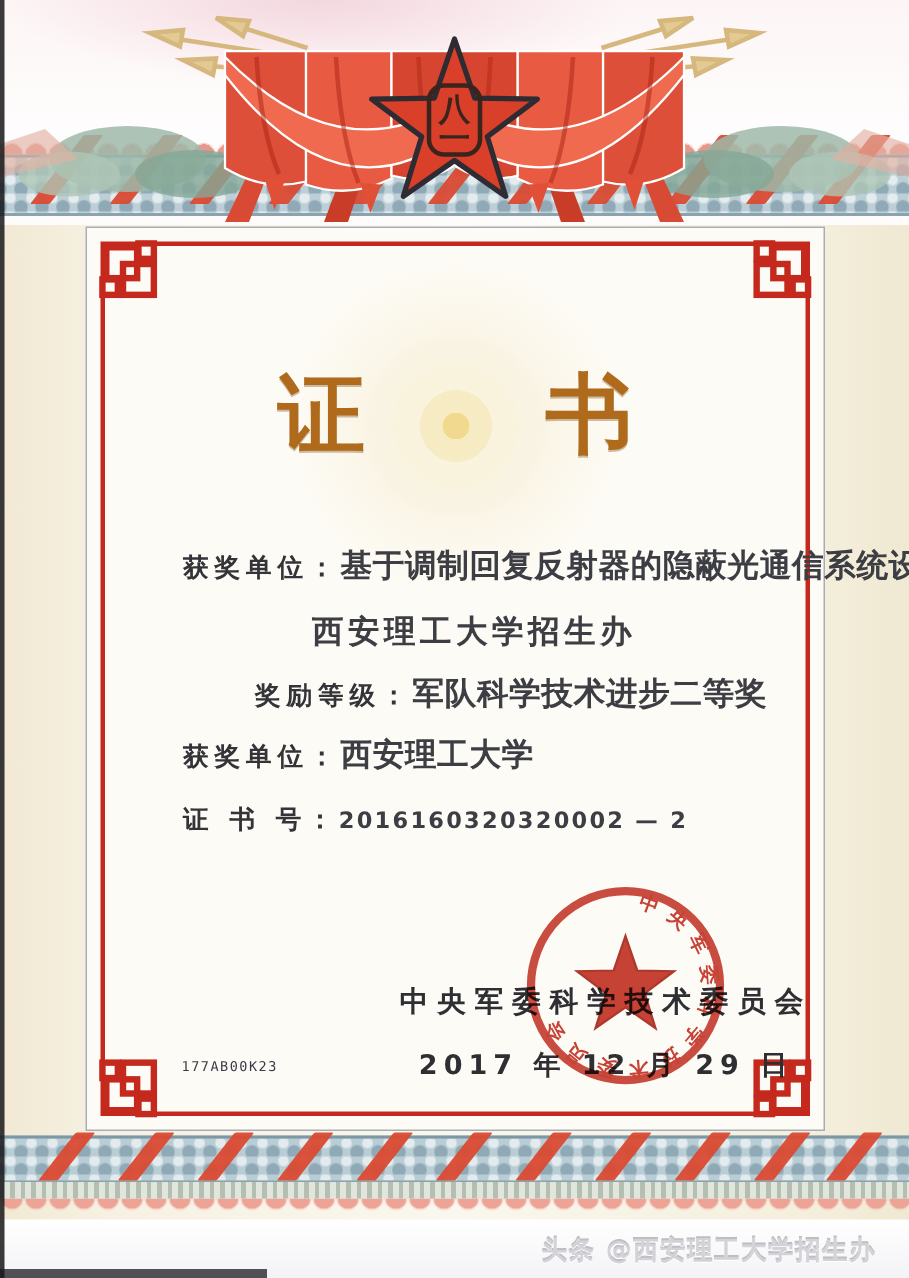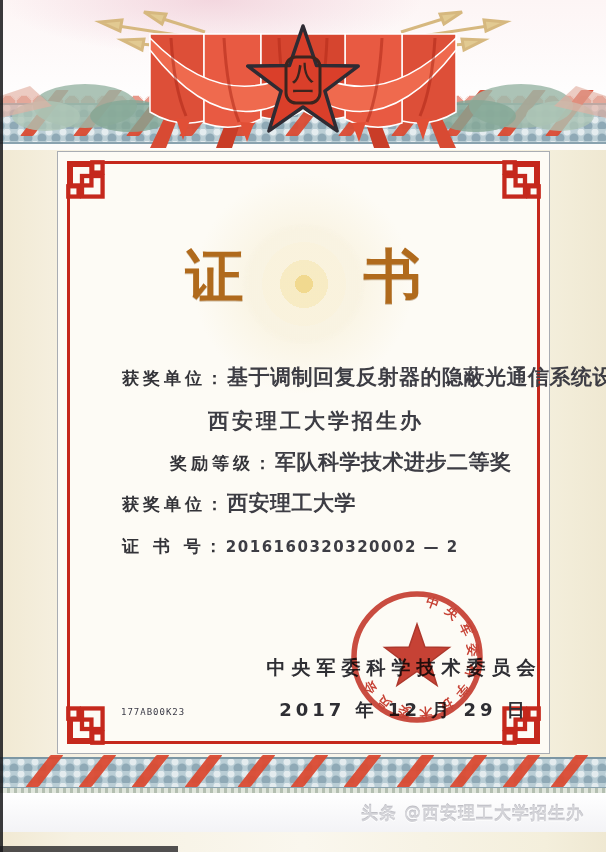--- a/index.html
+++ b/index.html
@@ -67,21 +67,21 @@
       radial-gradient(circle at 7px 3px, rgba(255,255,255,.6) 0 3px, transparent 4px),
       radial-gradient(circle at 0px 9px, #8fa9b6 0 4px, transparent 5px),
       radial-gradient(circle at 14px 9px, #8fa9b6 0 4px, transparent 5px);
     background-size:14px 12px;
     border-top:2px solid #7d97a4;border-bottom:1px solid #8aa3af;}
   .engrave{height:11px;background:#d7ddd2;
     background-image:repeating-linear-gradient(90deg,#b4bfb1 0 3px,#e0e6dc 3px 7px);}
   .scallops-down{height:16px;
     background:radial-gradient(circle at 8px 0px,#eda396 0 7px,rgba(237,163,150,.25) 7px 8px,transparent 8px);
     background-size:16px 16px;background-repeat:repeat-x;}
-  .footer{position:absolute;top:793px;left:0;width:606px;height:39px;
+  .footer{position:absolute;top:813px;left:0;width:606px;height:39px;
     background:linear-gradient(180deg,#ffffff 0%,#f3f3f6 100%);z-index:2;text-align:center;}
   .watermark{position:absolute;right:22px;top:9px;font-size:17px;font-weight:700;
     letter-spacing:1px;color:#d2d2d7;
     text-shadow:0 1px 0 #ffffff,0 -1px 0 #bebec4;}
   .edge-left{position:absolute;left:0;top:0;width:3px;height:852px;background:#17171a;opacity:.85;z-index:9;}
   .edge-bottom{position:absolute;left:0;top:846px;width:178px;height:6px;background:#1a1a1d;opacity:.75;z-index:9;}
 </style>
 </head>
 <body>
 

